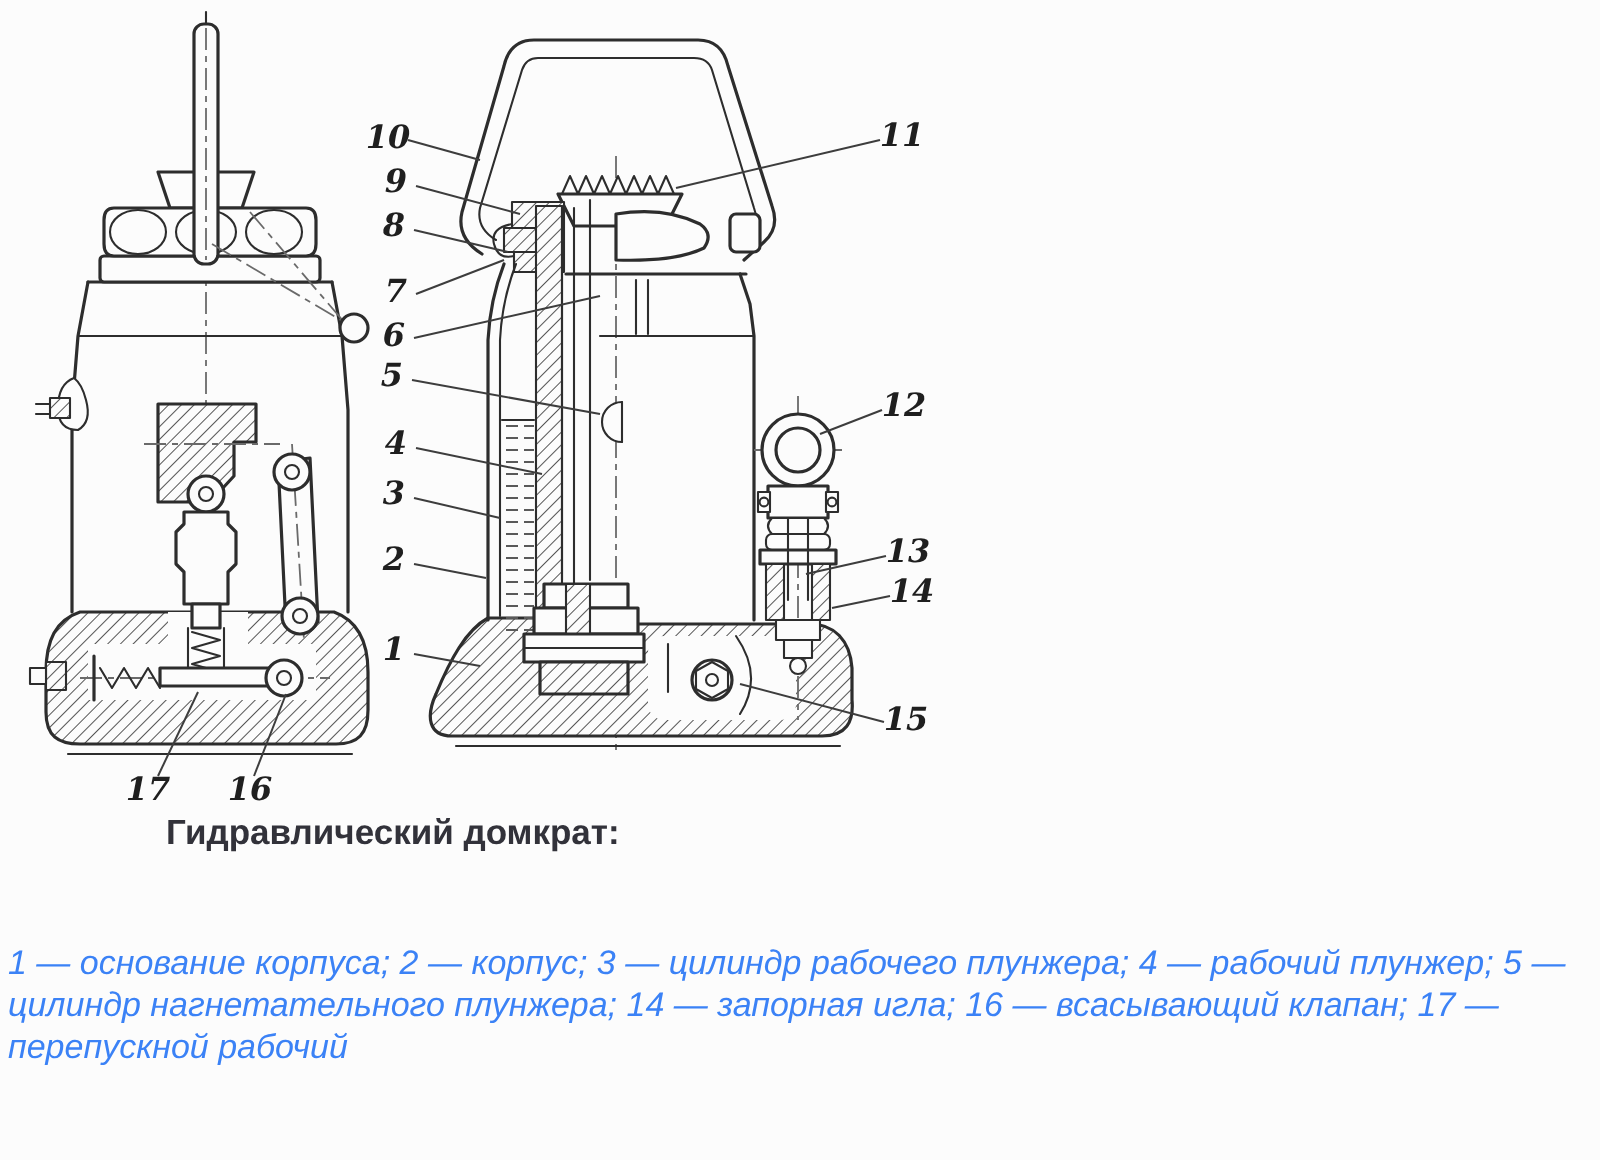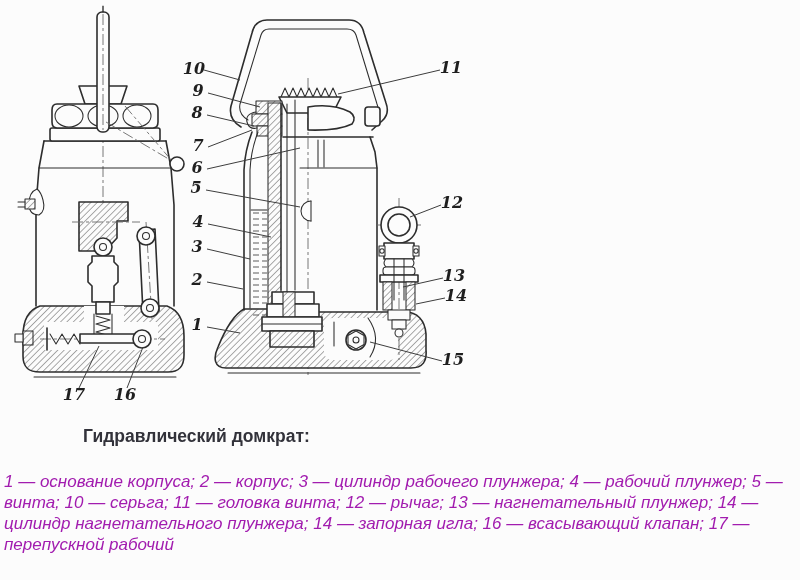--- a/index.html
+++ b/index.html
@@ -8,22 +8,22 @@
   .stage{position:absolute;inset:0;}
   svg{position:absolute;left:0;top:0;}
   
   .ln{stroke:#2d2d2d;stroke-width:1.6;fill:none;stroke-linejoin:round;stroke-linecap:round;}
   .ln2{stroke-width:1.05;}
   .fillp{fill:#fcfcfc;}
   .h{fill:url(#hatch);}
   .cl{stroke:#6a6a6a;stroke-width:.9;fill:none;stroke-dasharray:11 3 3 3;}
   .ldr{stroke:#3d3d3d;stroke-width:1;fill:none;}
   .num{font:italic 600 16px "DejaVu Serif",serif;fill:#1f1f1f;}
-  .caption-title{position:absolute;left:83px;top:426px;font-weight:bold;font-size:17.5px;color:#32323a;}
-  .legend{position:absolute;left:4px;top:471px;width:794px;color:#a21caf;}
+  .caption-title{position:absolute;left:83px;top:406px;font-weight:bold;font-size:17.5px;color:#32323a;}
+  .legend{position:absolute;left:4px;top:471px;width:794px;color:#3b82f6;}
   .legend-line{font-style:italic;font-size:17px;line-height:21px;white-space:nowrap;
                font-family:"Liberation Sans",sans-serif;}
 </style>
 </head>
 <body>
 
 <div class="stage">
 
 <svg width="800" height="420" viewBox="0 0 800 420">
   <defs>
@@ -222,18 +222,17 @@
     <text class="num" x="125" y="400" text-anchor="middle">16</text>
     <line class="ldr" x1="79" y1="388" x2="99" y2="346"></line>
     <text class="num" x="74" y="400" text-anchor="middle">17</text>
   </g>
 </svg>
 
 <div class="caption-title">Гидравлический домкрат:</div>
 
 <div class="legend">
   <div class="legend-line">1 — основание корпуса; 2 — корпус; 3 — цилиндр рабочего плунжера; 4 — рабочий плунжер; 5 —</div>
-  <div class="legend-line">винта; 10 — серьга; 11 — головка винта; 12 — рычаг; 13 — нагнетательный плунжер; 14 —</div>
   <div class="legend-line">цилиндр нагнетательного плунжера; 14 — запорная игла; 16 — всасывающий клапан; 17 —</div>
   <div class="legend-line">перепускной рабочий</div>
 </div>
 
 </div>
 
 </body></html>

